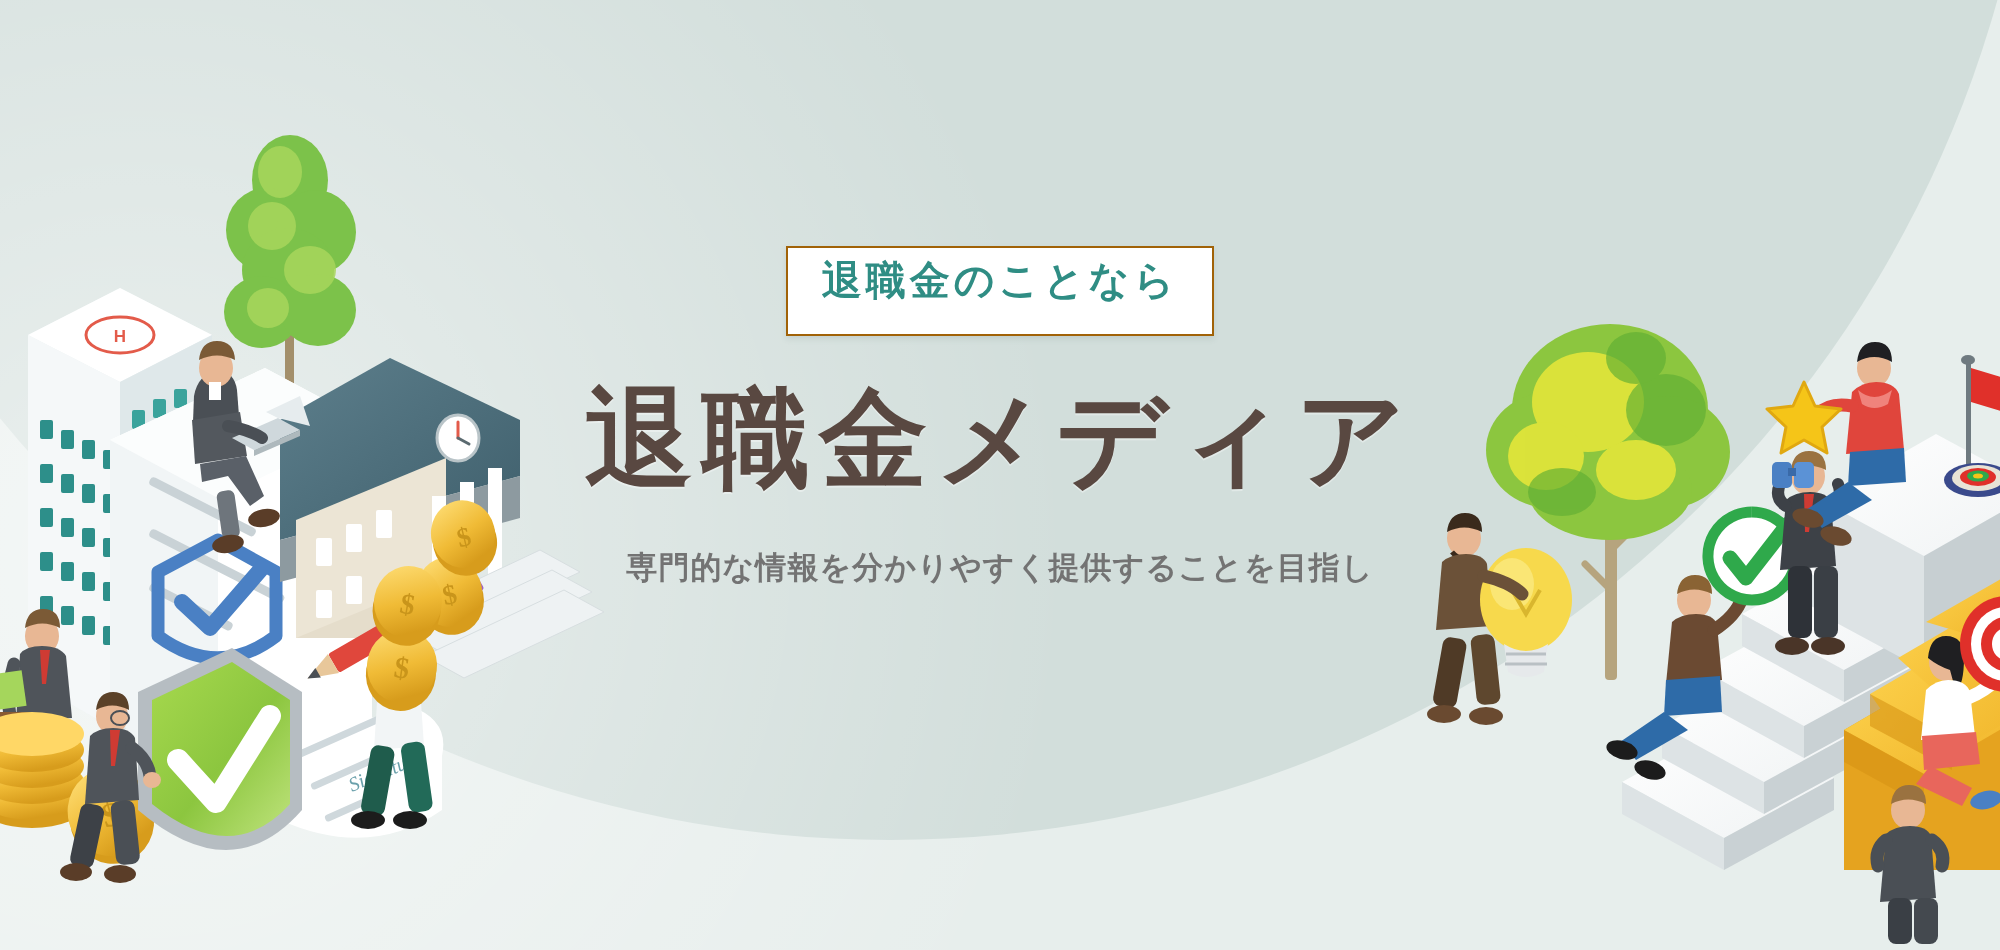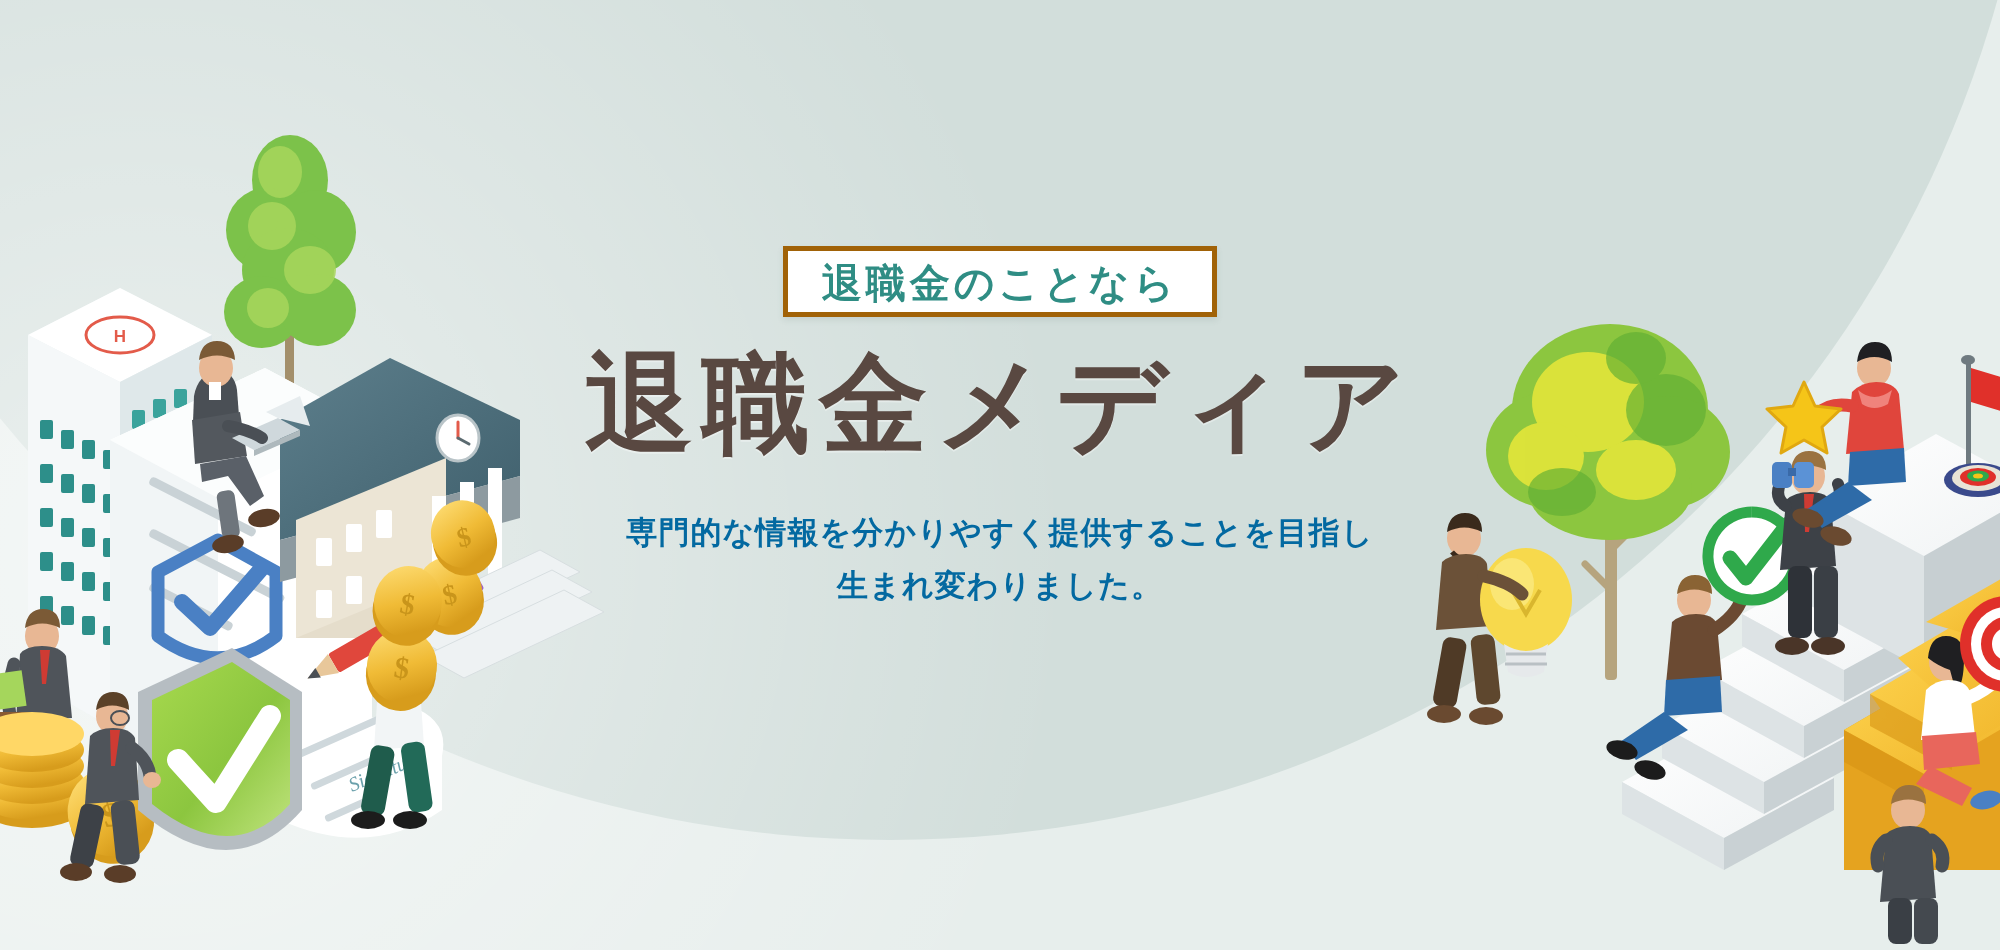--- a/index.html
+++ b/index.html
@@ -47,52 +47,52 @@
     display:flex; flex-direction:column;
     align-items:center;
     z-index:40;
     pointer-events:none;
   }
   .center-col > * { pointer-events:auto; }
 
   .badge {
     margin-top:246px;
     background:#ffffff;
-    border:5px solid #a16207;
-    padding:8px 34px 4px;
+    border:2px solid #a16207;
+    padding:8px 34px 29px;
     min-width:374px;
     text-align:right;
     box-shadow:0 3px 6px rgba(90,110,105,.14);
   }
   .badge-text {
     font-size:40px;
     font-weight:700;
     color:#2f8d84;
     letter-spacing:.10em;
     line-height:1.22;
     white-space:nowrap;
   }
 
   .hero-title {
-    margin-top:28px;
+    margin-top:44px;
     font-size:108px;
     font-weight:700;
     color:#594841;
     letter-spacing:.085em;
     line-height:1.1;
     white-space:nowrap;
     text-shadow:0 2px 0 rgba(255,255,255,.35);
   }
 
   .hero-sub {
     margin-top:42px;
     text-align:center;
     font-size:31px;
     font-weight:700;
-    color:#0369a1;
+    color:#737373;
     line-height:1.72;
     letter-spacing:.035em;
   }
   .hero-sub .line { display:block; white-space:nowrap; }
 
   
   .ill { position:absolute; z-index:20; }
 
   svg { display:block; overflow:visible; }
 </style>
@@ -581,18 +581,17 @@
   <div class="center-col">
 
     <div class="badge">
       <span class="badge-text">退職金のことなら</span>
     </div>
 
     <h1 class="hero-title">退職金メディア</h1>
 
     <p class="hero-sub">
       <span class="line">専門的な情報を分かりやすく提供することを目指し</span>
-      <span class="line">生まれ変わりました。</span>
     </p>
 
   </div>
 
 </div>
 
 </body></html>

